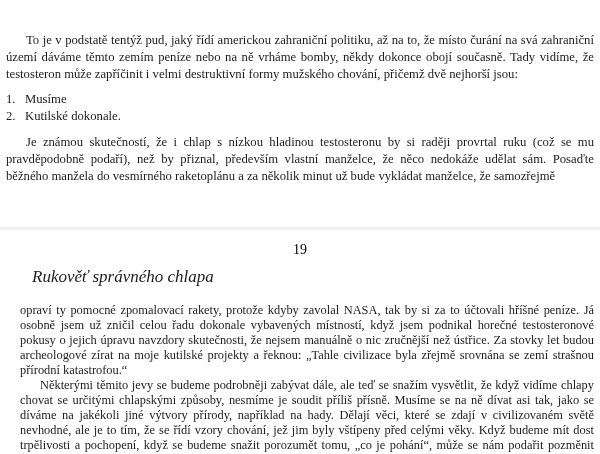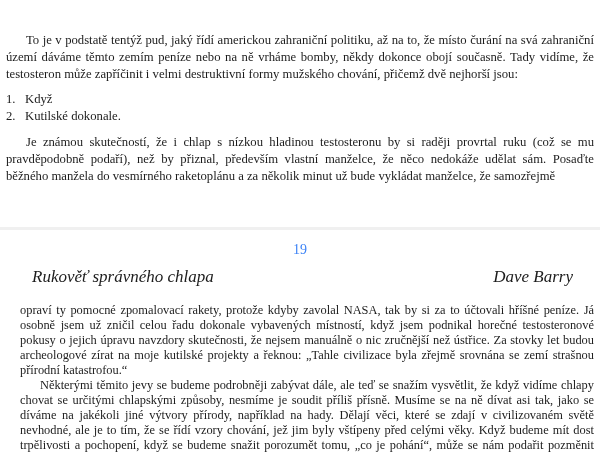--- a/index.html
+++ b/index.html
@@ -41,21 +41,21 @@
   .divider {
     margin-top: 42px;
     height: 3px;
     background: #f0f0f0;
   }
   .page-header { text-align: center; }
   .page-number {
     margin-top: 11px;
     font-size: 14px;
     line-height: 17px;
-    color: #3b82f6;
+    color: #000000;
   }
   .header-row {
     display: flex;
     justify-content: space-between;
     align-items: baseline;
     margin-top: 8px;
     padding: 0 27px 0 32px;
     font-size: 17px;
     line-height: 21px;
     font-style: italic;
@@ -72,38 +72,37 @@
 <body>
 
 <div class="sheet">
 
   <section class="page-top">
     <p class="indent">To je v podstatě tentýž pud, jaký řídí americkou zahraniční politiku, až na to, že místo čurání na svá zahraniční území dáváme těmto zemím peníze nebo na ně vrháme bomby, někdy dokonce obojí současně. Tady vidíme, že testosteron může zapříčinit i velmi destruktivní formy mužského chování, přičemž dvě nejhorší jsou:</p>
 
     <div class="num-list">
       <div class="list-row">
         <span class="list-num">1.</span>
-        <span class="list-text">Když</span>
+        <span class="list-text">Musíme</span>
       </div>
       <div class="list-row">
         <span class="list-num">2.</span>
         <span class="list-text">Kutilské dokonale.</span>
       </div>
     </div>
 
     <p class="indent after-list">Je známou skutečností, že i chlap s nízkou hladinou testosteronu by si raději provrtal ruku (což se mu pravděpodobně podaří), než by přiznal, především vlastní manželce, že něco nedokáže udělat sám. Posaďte běžného manžela do vesmírného raketoplánu a za několik minut už bude vykládat manželce, že samozřejmě</p>
   </section>
 
   <div class="divider"></div>
 
   <header class="page-header">
     <div class="page-number">19</div>
     <div class="header-row">
       <span class="book-title">Rukověť správného chlapa</span>
-      <span class="author">Dave Barry</span>
     </div>
   </header>
 
   <section class="page-bottom">
     <p>opraví ty pomocné zpomalovací rakety, protože kdyby zavolal NASA, tak by si za to účtovali hříšné peníze. Já osobně jsem už zničil celou řadu dokonale vybavených místností, když jsem podnikal horečné testosteronové pokusy o jejich úpravu navzdory skutečnosti, že nejsem manuálně o nic zručnější než ústřice. Za stovky let budou archeologové zírat na moje kutilské projekty a řeknou: „Tahle civilizace byla zřejmě srovnána se zemí strašnou přírodní katastrofou.“</p>
     <p class="indent">Některými těmito jevy se budeme podrobněji zabývat dále, ale teď se snažím vysvětlit, že když vidíme chlapy chovat se určitými chlapskými způsoby, nesmíme je soudit příliš přísně. Musíme se na ně dívat asi tak, jako se díváme na jakékoli jiné výtvory přírody, například na hady. Dělají věci, které se zdají v civilizovaném světě nevhodné, ale je to tím, že se řídí vzory chování, jež jim byly vštípeny před celými věky. Když budeme mít dost trpělivosti a pochopení, když se budeme snažit porozumět tomu, „co je pohání“, může se nám podařit pozměnit jejich chování a trochu víc je „sladit“ s moderní společností.</p>
     <p class="indent">Mluvím samozřejmě o hadech. S Chlapy je to beznadějné.</p>
   </section>
 
 </div>

